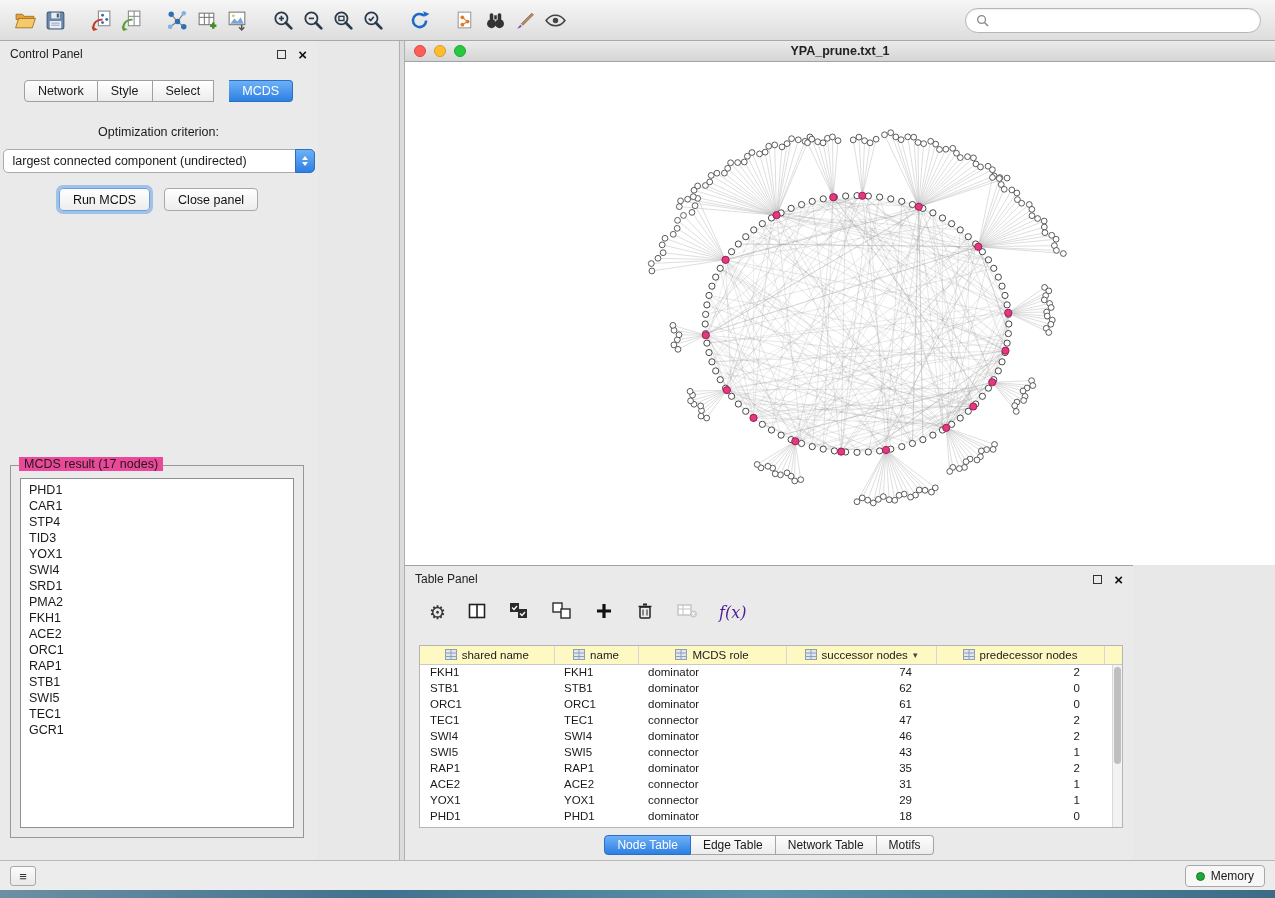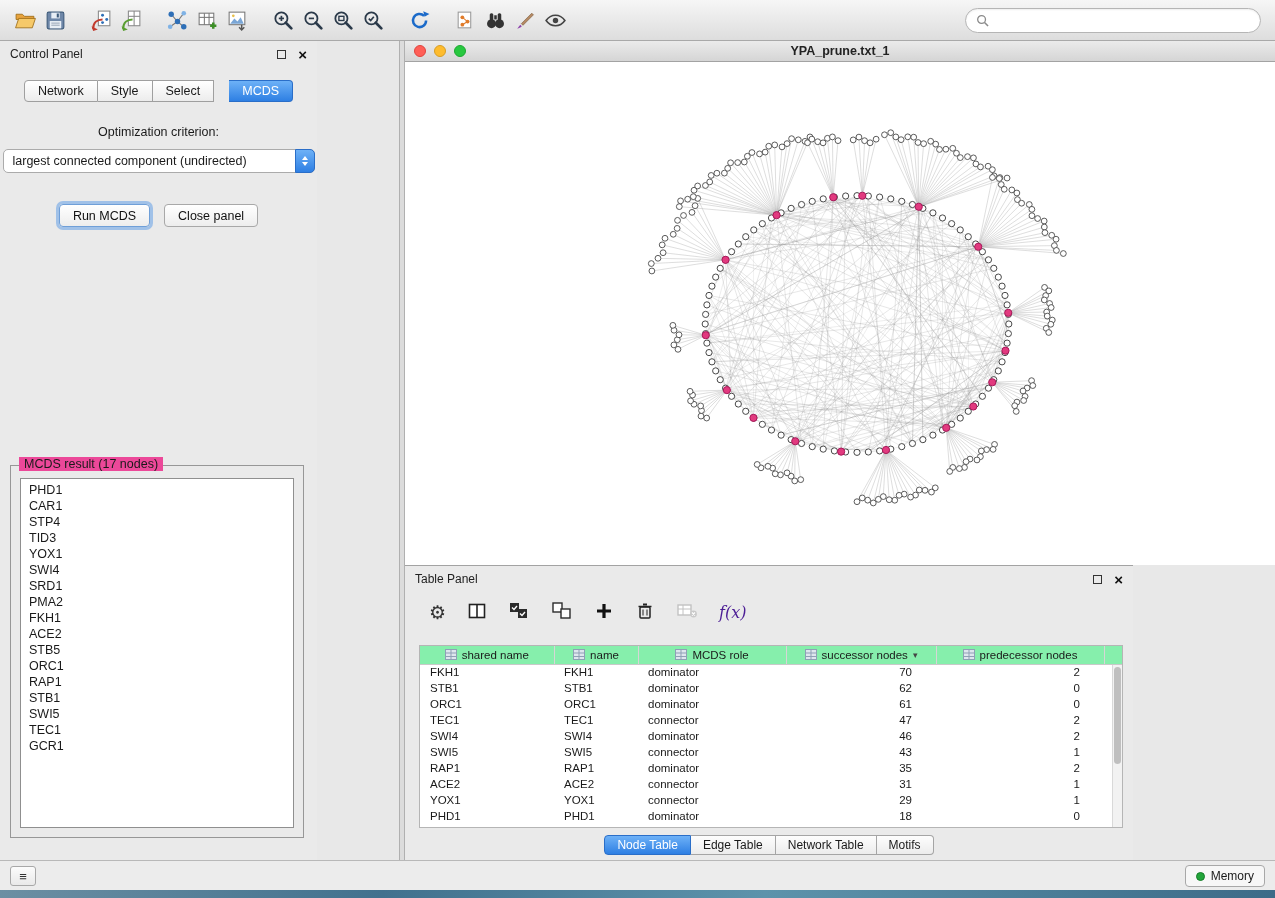--- a/index.html
+++ b/index.html
@@ -26,21 +26,21 @@
   .seg-tab{padding:3px 13px;font-size:12.5px;background:linear-gradient(#ffffff,#ececec);border:1px solid #9f9f9f;border-left:none;color:#1a1a1a;cursor:default;}
   .seg-tab:first-child{border-left:1px solid #9f9f9f;border-radius:4px 0 0 4px;}
   .seg-tab:last-child{border-radius:0 4px 4px 0;margin-left:15px;}
   .seg-tab.active{background:linear-gradient(#6db1f7,#2e7fe3);border-color:#2a6ec8;color:#fff;}
   .opt-label{text-align:center;margin-top:23px;font-size:12.5px;}
   .dropdown{width:312px;height:24px;margin:10px auto 0;background:#fff;border:1px solid #ababab;border-radius:5px;display:flex;align-items:center;position:relative;padding-left:9px;font-size:12.5px;}
   .dd-btn{position:absolute;right:-1px;top:-1px;bottom:-1px;width:20px;border-radius:0 5px 5px 0;background:linear-gradient(#6db1f7,#2e7fe3);border:1px solid #2a6ec8;display:flex;flex-direction:column;align-items:center;justify-content:center;gap:2px;}
   .dd-up{width:0;height:0;border-left:3.5px solid transparent;border-right:3.5px solid transparent;border-bottom:4.5px solid #fff;}
   .dd-down{width:0;height:0;border-left:3.5px solid transparent;border-right:3.5px solid transparent;border-top:4.5px solid #fff;}
   .btn-row{display:flex;justify-content:center;gap:14px;margin-top:15px;}
-  .btn{height:23px;padding:0 13px;font:12.5px "Liberation Sans",sans-serif;background:linear-gradient(#ffffff,#ededed);border:1px solid #a8a8a8;border-radius:4px;color:#111;margin-top:16px;}
+  .btn{height:23px;padding:0 13px;font:12.5px "Liberation Sans",sans-serif;background:linear-gradient(#ffffff,#ededed);border:1px solid #a8a8a8;border-radius:4px;color:#111;}
   .btn.focused{box-shadow:0 0 0 3px rgba(110,165,230,.6);border-color:#6f9fd8;}
   .fieldset{position:absolute;left:10px;right:13px;top:424px;bottom:22px;border:1px solid #979797;}
   .legend{position:absolute;top:-9px;left:8px;background:#ec4899;padding:0 5px;font-size:12.5px;}
   .result-list{position:absolute;left:9px;right:9px;top:12px;bottom:9px;background:#fff;border:1px solid #8f8f8f;padding:3px 0;overflow:hidden;}
   .result-item{font-size:12.5px;padding:0 8px;height:16px;line-height:16px;}
 
   .v-splitter{position:absolute;left:399px;top:41px;width:6px;height:819px;background:#dcdcdc;border-left:1px solid #b0b0b0;border-right:1px solid #b0b0b0;}
 
   
   .network-window{position:absolute;left:405px;top:41px;width:870px;height:524px;}
@@ -53,21 +53,21 @@
   .net-canvas{position:absolute;left:0;top:21px;right:0;bottom:0;background:#fff;}
   .net-canvas svg{display:block;}
 
   
   .table-panel{position:absolute;left:405px;top:565px;width:728px;height:295px;background:#eaeaea;border-top:1px solid #a3a3a3;}
   .tp-toolbar{height:40px;display:flex;align-items:center;gap:21px;padding-left:24px;}
   .tp-toolbar .gear{font-size:19px;color:#333;line-height:1;}
   .fx{font-family:"DejaVu Serif",serif;font-style:italic;font-size:16px;color:#4c1d95;}
   .table-wrap{position:absolute;left:14px;right:10px;top:79px;height:183px;background:#fff;border:1px solid #b5b5b5;overflow:hidden;}
   table{border-collapse:collapse;width:100%;table-layout:fixed;}
-  th{height:18px;background:#86efac;border-right:1px solid #d6d6d6;border-bottom:1px solid #c9c9c9;font-weight:normal;font-size:11.5px;cursor:default;}
+  th{height:18px;background:#fef9c3;border-right:1px solid #d6d6d6;border-bottom:1px solid #c9c9c9;font-weight:normal;font-size:11.5px;cursor:default;}
   th:last-child{border-right:none;}
   .th-inner{display:flex;align-items:center;justify-content:center;gap:5px;}
   td{height:16px;font-size:11.5px;padding:0 10px;white-space:nowrap;overflow:hidden;}
   td.num{text-align:right;padding-right:24px;}
   .sort-arrow{font-size:9px;color:#444;}
   .tscroll{position:absolute;right:0;top:19px;bottom:0;width:10px;background:#f2f2f2;border-left:1px solid #d9d9d9;}
   .tthumb{position:absolute;left:1px;right:1px;top:2px;height:60%;background:#bfbfbf;border-radius:4px;}
   .table-tabs{position:absolute;left:0;right:0;top:269px;display:flex;justify-content:center;}
   .ttab{padding:2px 12px;font-size:12px;background:linear-gradient(#fdfdfd,#ececec);border:1px solid #a5a5a5;border-left:none;cursor:default;}
   .ttab:first-child{border-left:1px solid #a5a5a5;border-radius:4px 0 0 4px;}
@@ -262,21 +262,20 @@
         <div class="result-item">PHD1</div>
         <div class="result-item">CAR1</div>
         <div class="result-item">STP4</div>
         <div class="result-item">TID3</div>
         <div class="result-item">YOX1</div>
         <div class="result-item">SWI4</div>
         <div class="result-item">SRD1</div>
         <div class="result-item">PMA2</div>
         <div class="result-item">FKH1</div>
         <div class="result-item">ACE2</div>
-        <div class="result-item">STB5</div>
         <div class="result-item">ORC1</div>
         <div class="result-item">RAP1</div>
         <div class="result-item">STB1</div>
         <div class="result-item">SWI5</div>
         <div class="result-item">TEC1</div>
         <div class="result-item">GCR1</div>
       </div>
   </div>
 </div>
 
@@ -1127,21 +1126,21 @@
               </div>
             </th>
             <th></th>
           </tr>
         </thead>
       <tbody>
           <tr>
             <td>FKH1</td>
             <td>FKH1</td>
             <td>dominator</td>
-            <td class="num">70</td>
+            <td class="num">74</td>
             <td class="num">2</td>
             <td></td>
           </tr>
           <tr>
             <td>STB1</td>
             <td>STB1</td>
             <td>dominator</td>
             <td class="num">62</td>
             <td class="num">0</td>
             <td></td>

